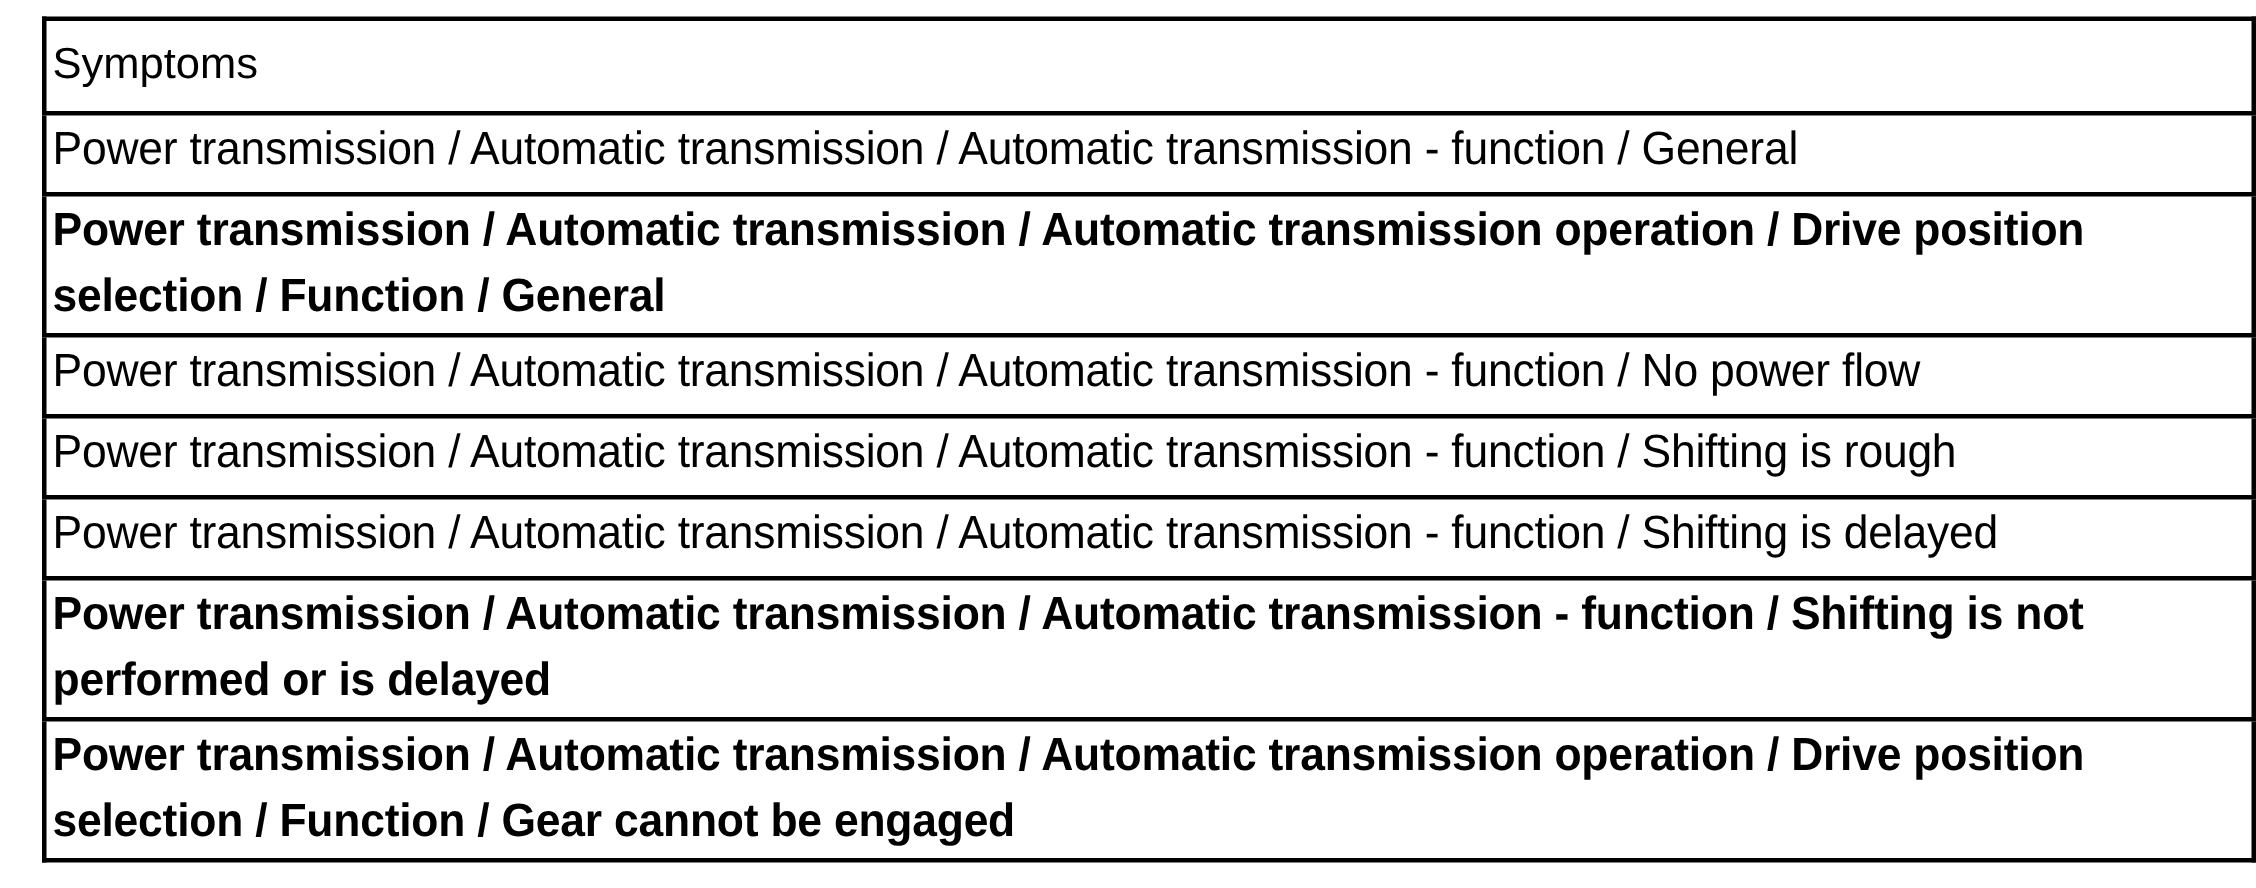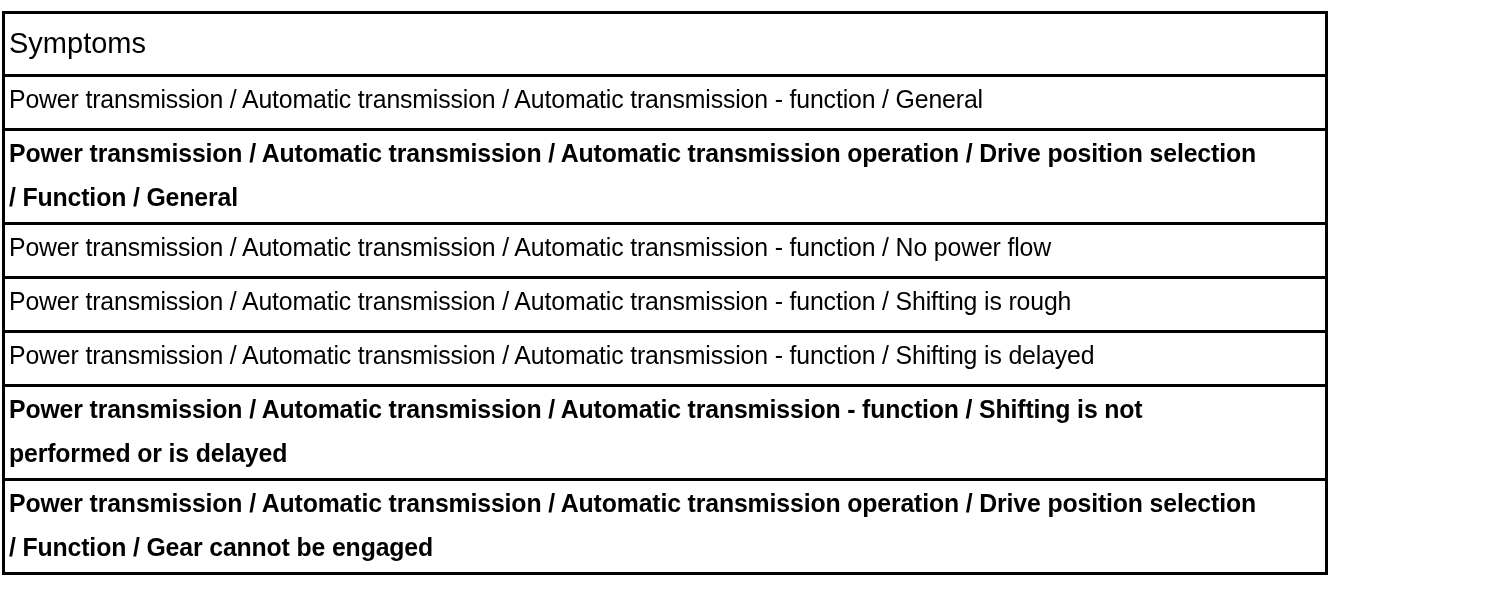--- a/index.html
+++ b/index.html
@@ -17,23 +17,23 @@
 
   .page {
     position: relative;
     width: 1504px;
     height: 592px;
     background: #ffffff;
   }
 
   .symptoms-table {
     position: absolute;
-    left: 2px;
+    left: 28px;
     top: 11px;
-    width: 1326px;
+    width: 1476px;
     border-collapse: collapse;
     border: 3px solid #000000;
     background: #ffffff;
     table-layout: fixed;
   }
 
   .symptoms-table td {
     border: 0;
     border-bottom: 3px solid #000000;
     padding: 0px 2px 0px 4px;
@@ -49,21 +49,21 @@
     height: 60px;
     font-size: 29px;
     line-height: 58px;
     letter-spacing: 0px;
     white-space: nowrap;
     font-stretch: normal;
     transform: none;
   }
 
   .symptom-cell {
-    font-size: 26px;
+    font-size: 31px;
     line-height: 44px;
     letter-spacing: -0.15px;
     word-spacing: 0px;
   }
 
   
   .row-single .symptom-cell { height: 51px; }
   .row-double .symptom-cell { height: 91px; font-weight: bold; }
 
   .cell-text {

